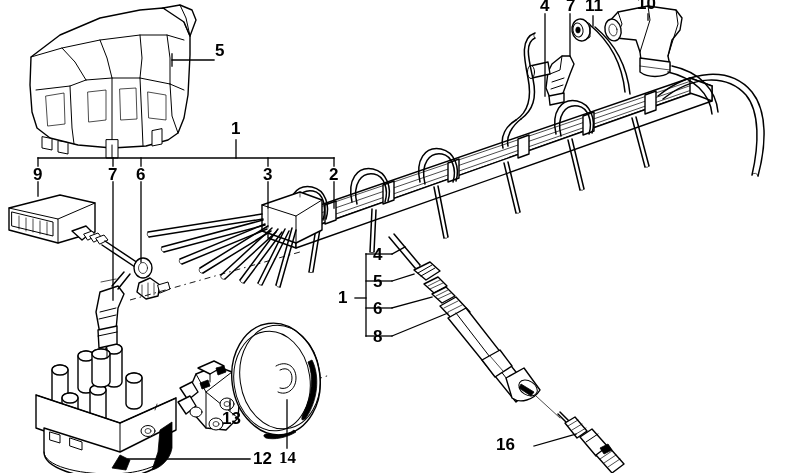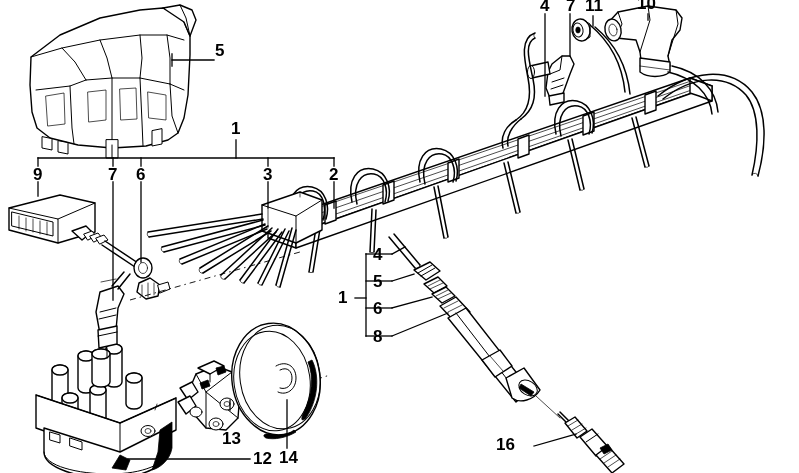--- a/index.html
+++ b/index.html
@@ -532,21 +532,21 @@
   <div class="callout-label" style="left:373px; top:246px;"><span>4</span></div>
 
   <div class="callout-label" style="left:373px; top:273px;"><span>5</span></div>
 
   <div class="callout-label" style="left:338px; top:289px;"><span>1</span></div>
 
   <div class="callout-label" style="left:373px; top:300px;"><span>6</span></div>
 
   <div class="callout-label" style="left:373px; top:328px;"><span>8</span></div>
 
-  <div class="callout-label" style="left:222px; top:410px;margin-top:20px;"><span>13</span></div>
+  <div class="callout-label" style="left:222px; top:410px;"><span>13</span></div>
 
   <div class="callout-label" style="left:253px; top:450px;"><span>12</span></div>
 
-  <div class="callout-label" style="left:279px; top:449px;"><span>14</span></div>
+  <div class="callout-label" style="left:279px; top:449px;font-family:Liberation Serif, serif;"><span>14</span></div>
 
   <div class="callout-label" style="left:496px; top:436px;"><span>16</span></div>
 
 </div>
 
 </body></html>

